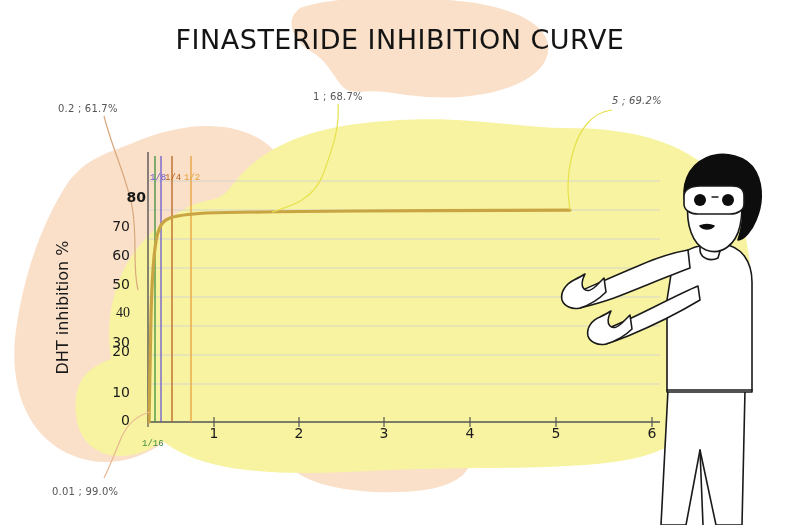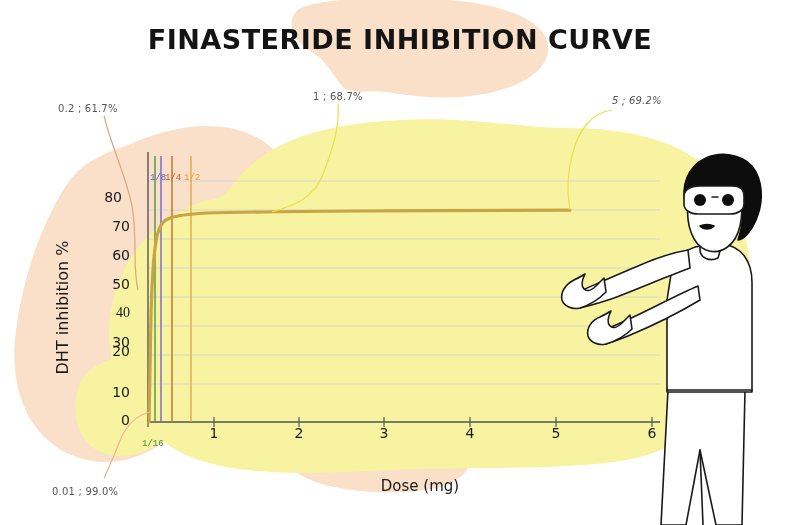--- a/index.html
+++ b/index.html
@@ -27,21 +27,21 @@
     width: 800px;
     height: 525px;
   }
   #title {
     position: absolute;
     left: 0;
     top: 24px;
     width: 800px;
     text-align: center;
     font-family: "DejaVu Sans", sans-serif;
-    font-weight: 700;
+    font-weight: 400;
     font-size: 27px;
     letter-spacing: 0.5px;
     color: #141414;
     white-space: nowrap;
   }
   .annot {
     position: absolute;
     font-family: "DejaVu Sans", sans-serif;
     font-size: 10px;
     color: #555555;
@@ -185,23 +185,22 @@
   </svg>
 
   <div id="title">FINASTERIDE INHIBITION CURVE</div>
 
   <div class="annot" id="annot-002">0.2 ; 61.7%</div>
   <div class="annot" id="annot-1">1 ; 68.7%</div>
   <div class="annot" id="annot-5">5 ; 69.2%</div>
   <div class="annot" id="annot-001">0.01 ; 99.0%</div>
 
   <div class="axis-title" id="ylabel">DHT inhibition %</div>
-  <div class="axis-title" id="xlabel">Dose (mg)</div>
-
-  <div class="ticklbl ytick" style="left:92px; top:189px;">80</div>
+
+  <div class="ticklbl ytick" style="left:116px; top:189px;font-weight:bold;">80</div>
   <div class="ticklbl ytick" style="left:100px; top:218px;">70</div>
   <div class="ticklbl ytick" style="left:100px; top:247px;">60</div>
   <div class="ticklbl ytick" style="left:100px; top:276px;">50</div>
   <div class="ticklbl ytick" style="left:100px; top:305px;font-family:Liberation Serif, serif;">40</div>
   <div class="ticklbl ytick" style="left:100px; top:334px;">30</div>
   <div class="ticklbl ytick" style="left:100px; top:343px;">20</div>
   <div class="ticklbl ytick" style="left:100px; top:384px;">10</div>
   <div class="ticklbl ytick" style="left:100px; top:412px;">0</div>
 
   <div class="fraclbl" id="frac-116">1/16</div>

